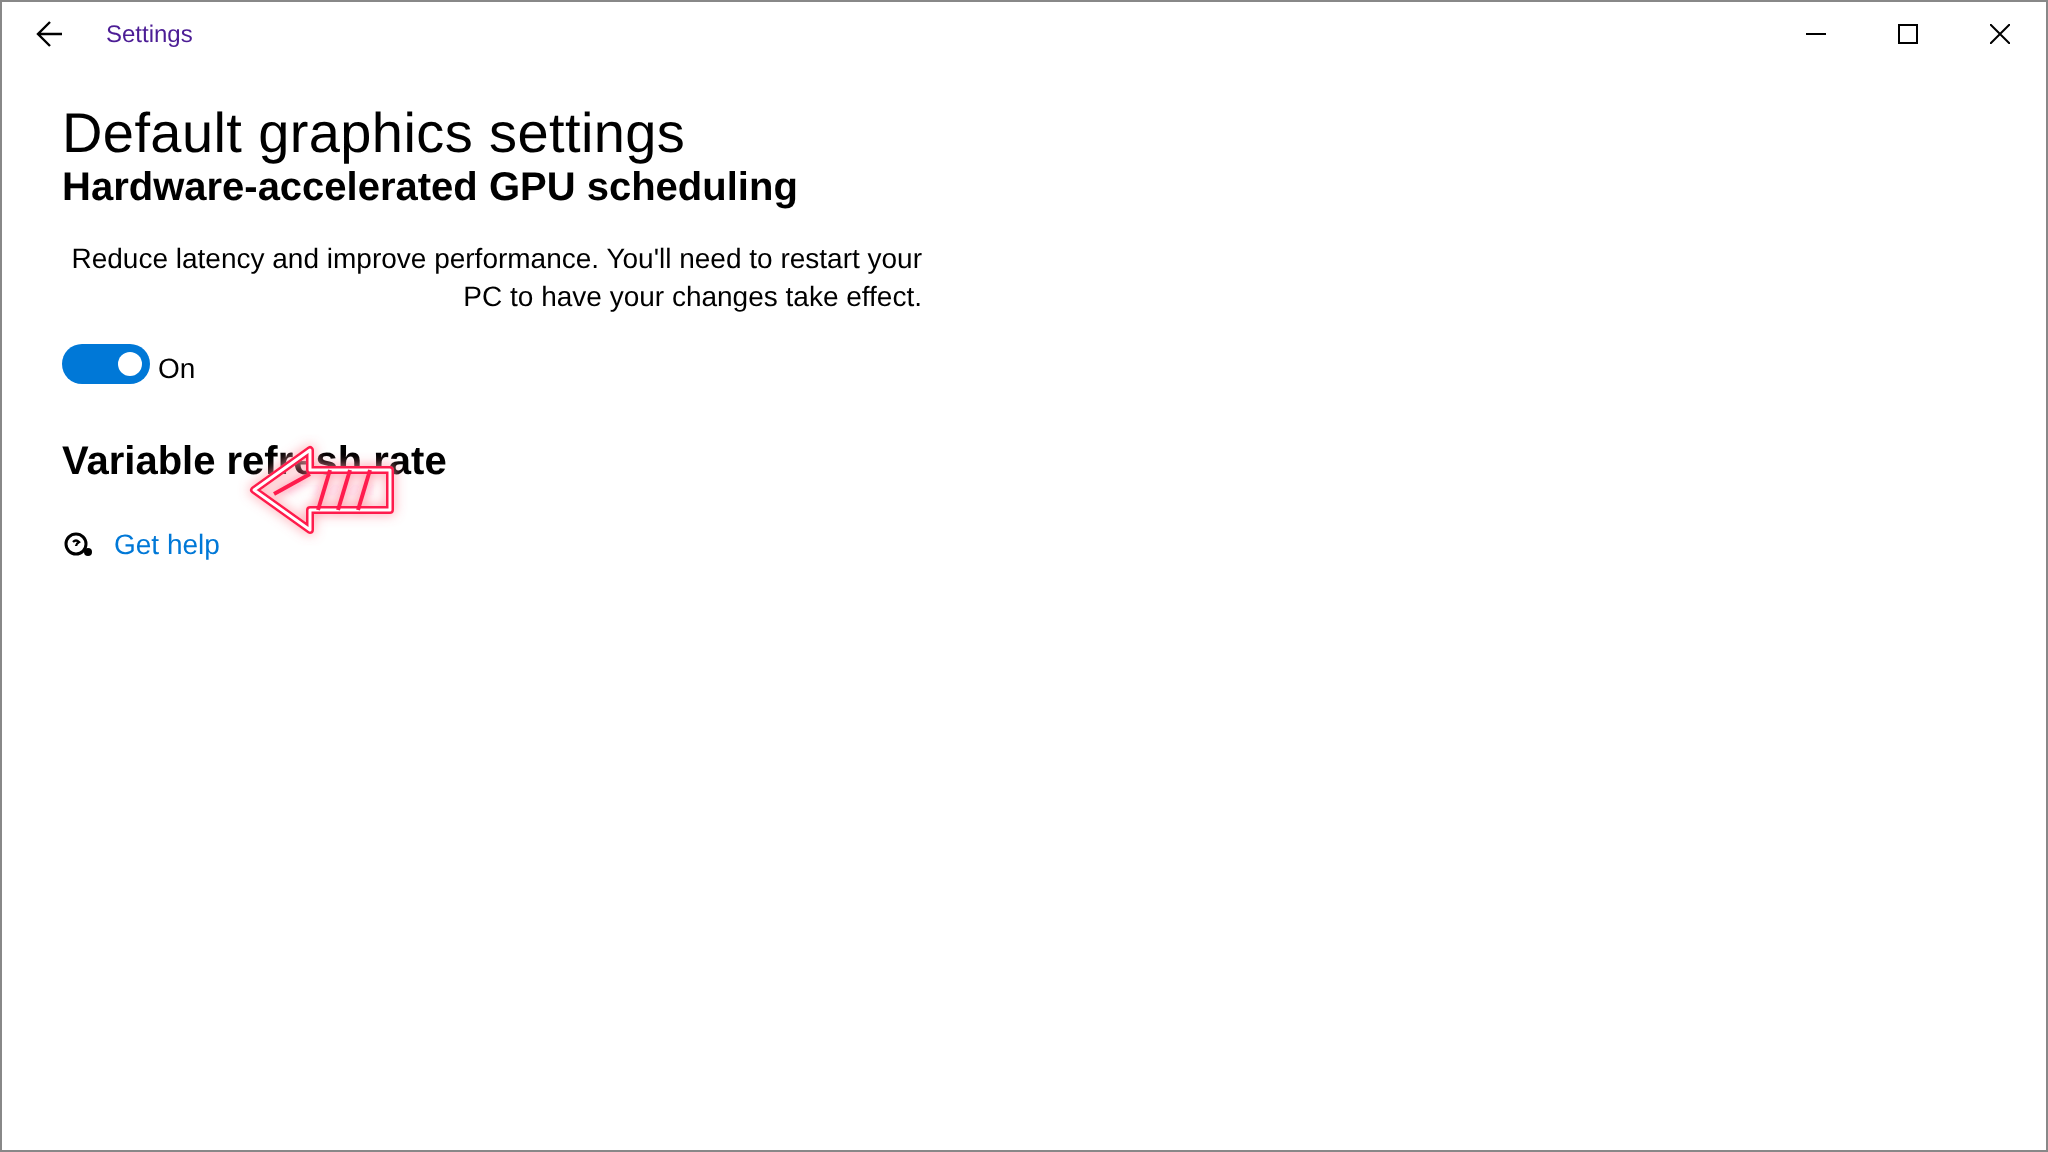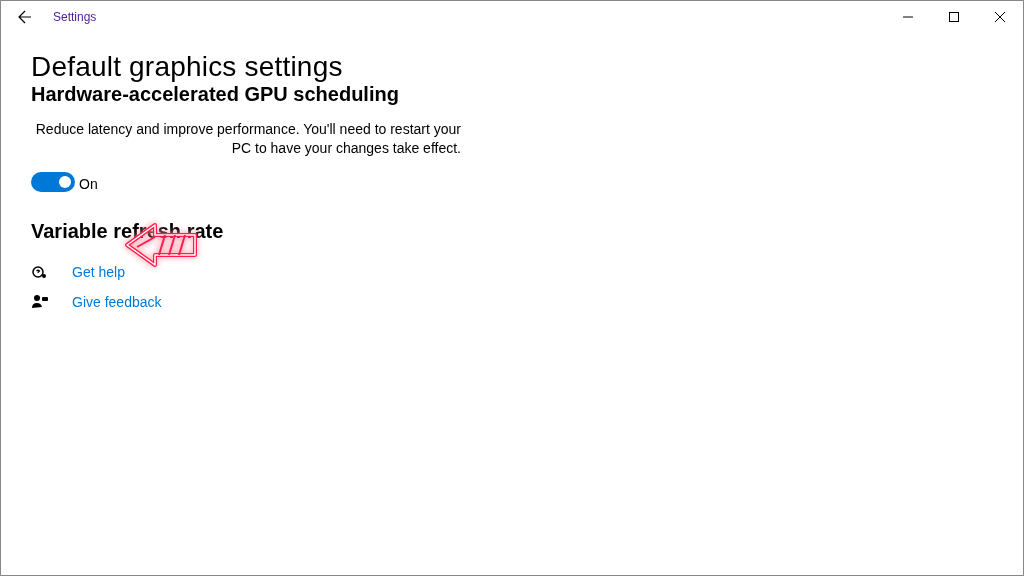--- a/index.html
+++ b/index.html
@@ -19,21 +19,21 @@
 
     .toggle-row { display: flex; align-items: flex-end; gap: 4px; margin-bottom: 28px; }
     .toggle { width: 44px; height: 20px; border-radius: 10px; position: relative; cursor: pointer; }
     .toggle.on { background: #0078d7; }
     .toggle.on::after { content: ""; position: absolute; width: 12px; height: 12px; background: #fff; border-radius: 50%; top: 4px; right: 4px; }
     .toggle.off { background: #fff; border: 2px solid #333; }
     .toggle.off::after { content: ""; position: absolute; width: 10px; height: 10px; background: #333; border-radius: 50%; top: 3px; left: 3px; }
     .toggle-label { font-size: 14px; }
 
     .links { margin-top: 20px; }
-    .link-row { display: flex; align-items: center; gap: 23px; margin-bottom: 12px; cursor: pointer; }
+    .link-row { display: flex; align-items: center; gap: 8px; margin-bottom: 12px; cursor: pointer; }
     .link-row .icon { width: 18px; height: 18px; display: flex; align-items: center; justify-content: center; color: #000; }
     .link-row .link-text { font-size: 14px; color: #0078d7; }
 
     .annotation-arrow { position: absolute; left: 116px; top: 216px; pointer-events: none; }
 
     svg { display: block; }
   </style>
 </head>
 <body>
 
@@ -79,30 +79,20 @@
     <div class="link-row">
       <span class="icon">
         <svg width="18" height="18" viewBox="0 0 18 18">
             <circle cx="7" cy="9" r="5" stroke="#000" stroke-width="1.5" fill="none"></circle>
             <path d="M5.5 8 Q7 6.5 8.5 8 Q7 9 7 10" stroke="#000" stroke-width="1.2" fill="none"></path>
             <circle cx="13" cy="13" r="2" fill="#000"></circle>
           </svg>
       </span>
       <span class="link-text">Get help</span>
     </div>
-    <div class="link-row">
-      <span class="icon">
-        <svg width="18" height="18" viewBox="0 0 18 18">
-            <circle cx="6" cy="5" r="3" fill="#000"></circle>
-            <path d="M1 15 Q1 10 6 10 Q10 10 11 14" fill="#000"></path>
-            <rect x="11" y="4" width="6" height="4" rx="1" fill="#000"></rect>
-          </svg>
-      </span>
-      <span class="link-text">Give feedback</span>
-    </div>
   </div>
 </div>
 
 <div class="annotation-arrow">
   <svg width="90" height="56" viewBox="0 0 90 56">
     <defs>
       <filter id="glow" x="-50%" y="-50%" width="200%" height="200%">
         <feGaussianBlur stdDeviation="3" result="blur"></feGaussianBlur>
         <feMerge>
             <feMergeNode in="blur"></feMergeNode>

